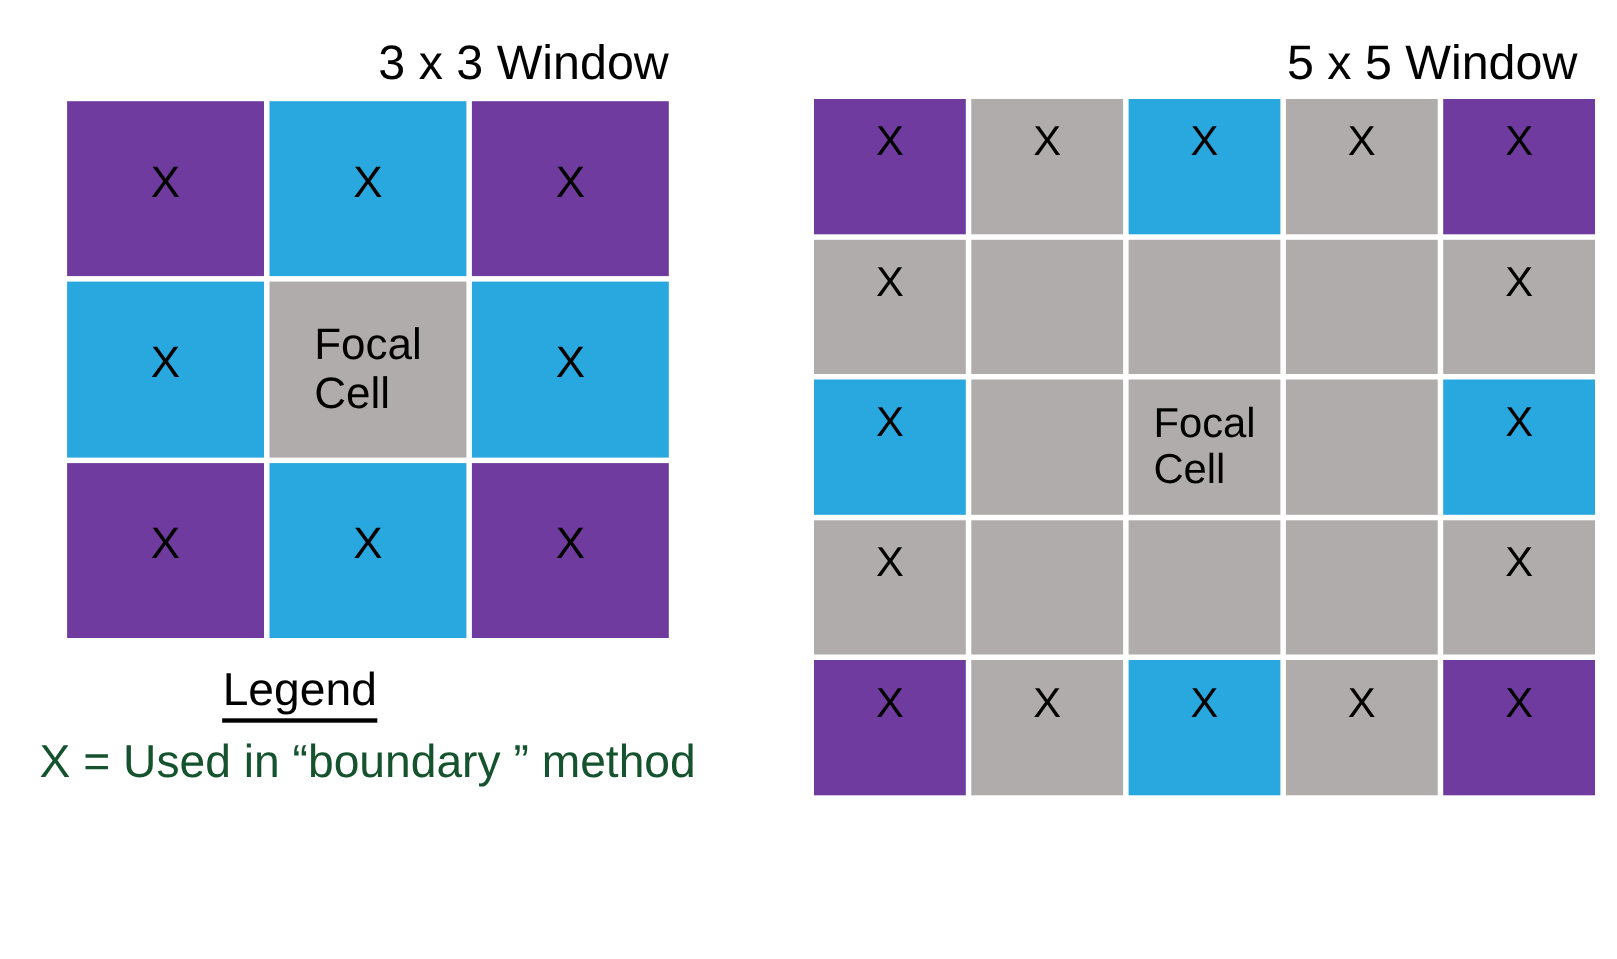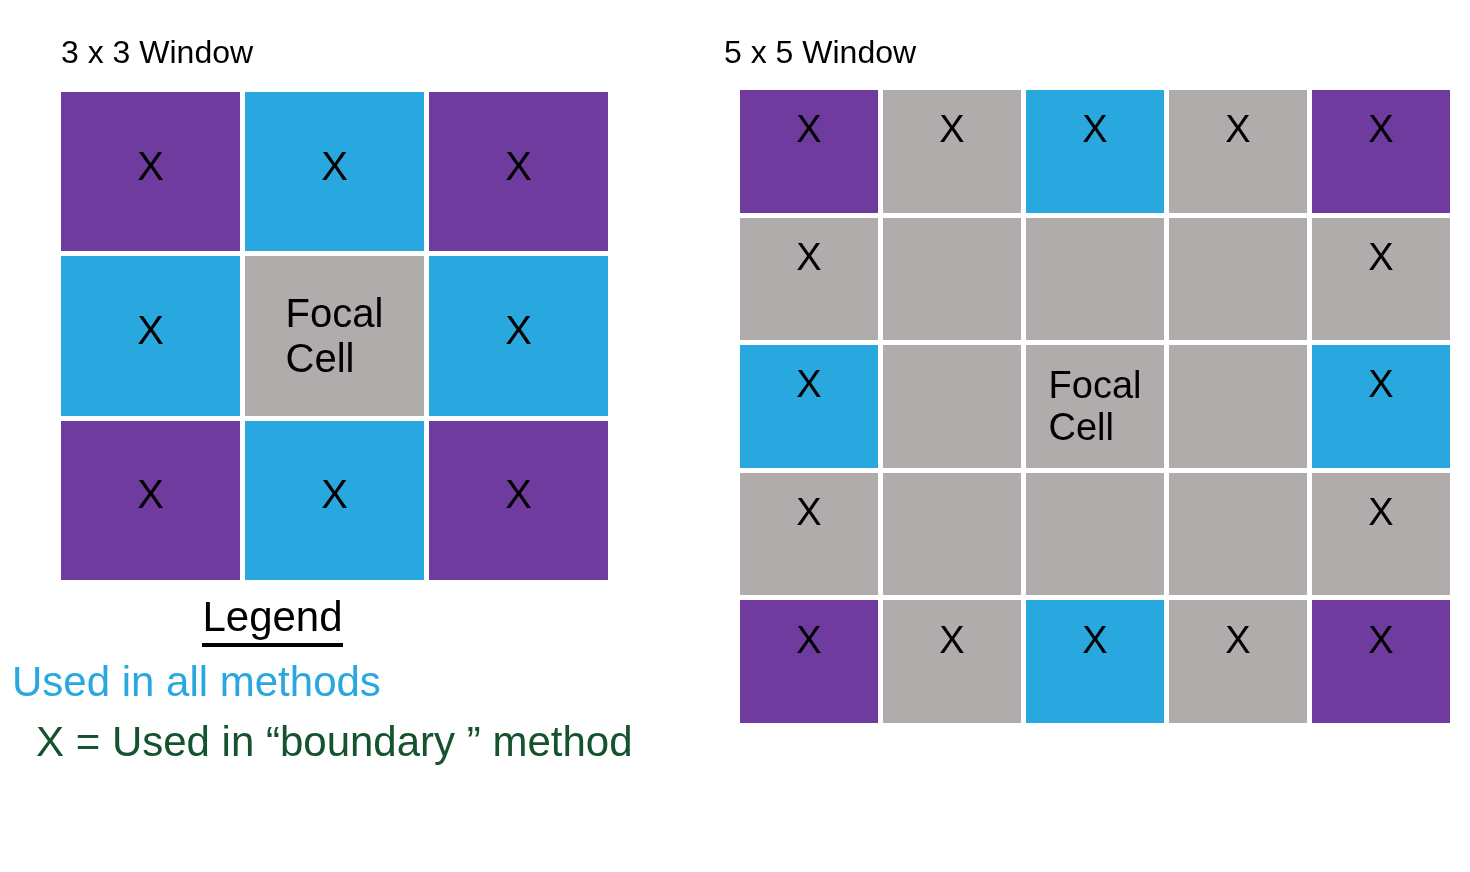--- a/index.html
+++ b/index.html
@@ -13,22 +13,22 @@
     height: 872px;
     position: relative;
     overflow: hidden;
     font-family: "Liberation Sans", "DejaVu Sans", sans-serif;
     color: #000000;
     -webkit-font-smoothing: antialiased;
   }
 
   .panel-title {
     position: absolute;
-    text-align: left;
-    font-size: 32px;
+    text-align: right;
+    font-size: 44px;
     font-weight: 400;
     line-height: 1;
     color: #000000;
     white-space: nowrap;
   }
   #title-3x3 { left: 61px; top: 36px; width: 547px; }
   #title-5x5 { left: 724px; top: 36px; width: 710px; }
 
   .grid {
     position: absolute;
@@ -88,21 +88,21 @@
     position: absolute;
     left: 0;
     top: 596px;
     width: 740px;
   }
   .legend-heading {
     font-size: 42px;
     line-height: 1;
     text-align: center;
     width: 545px;
-    margin: 0 0 14px 0;
+    margin: 10px 0 14px 0;
     font-weight: 400;
     color: #000000;
   }
   .legend-heading span {
     border-bottom: 4px solid #000000;
     padding-bottom: 3px;
   }
   .legend-line {
     font-size: 42px;
     line-height: 1.42;
@@ -226,17 +226,16 @@
       <div class="cell gray">
         <span class="cell-mark">X</span>
       </div>
       <div class="cell purple">
         <span class="cell-mark">X</span>
       </div>
     </div>
 
   <div class="legend">
     <div class="legend-heading"><span>Legend</span></div>
-    <div class="legend-line all-methods">Used in all methods</div>
     <div class="legend-line boundary-method">X = Used in “boundary ” method</div>
   </div>
 
 </div>
 
 </body></html>

